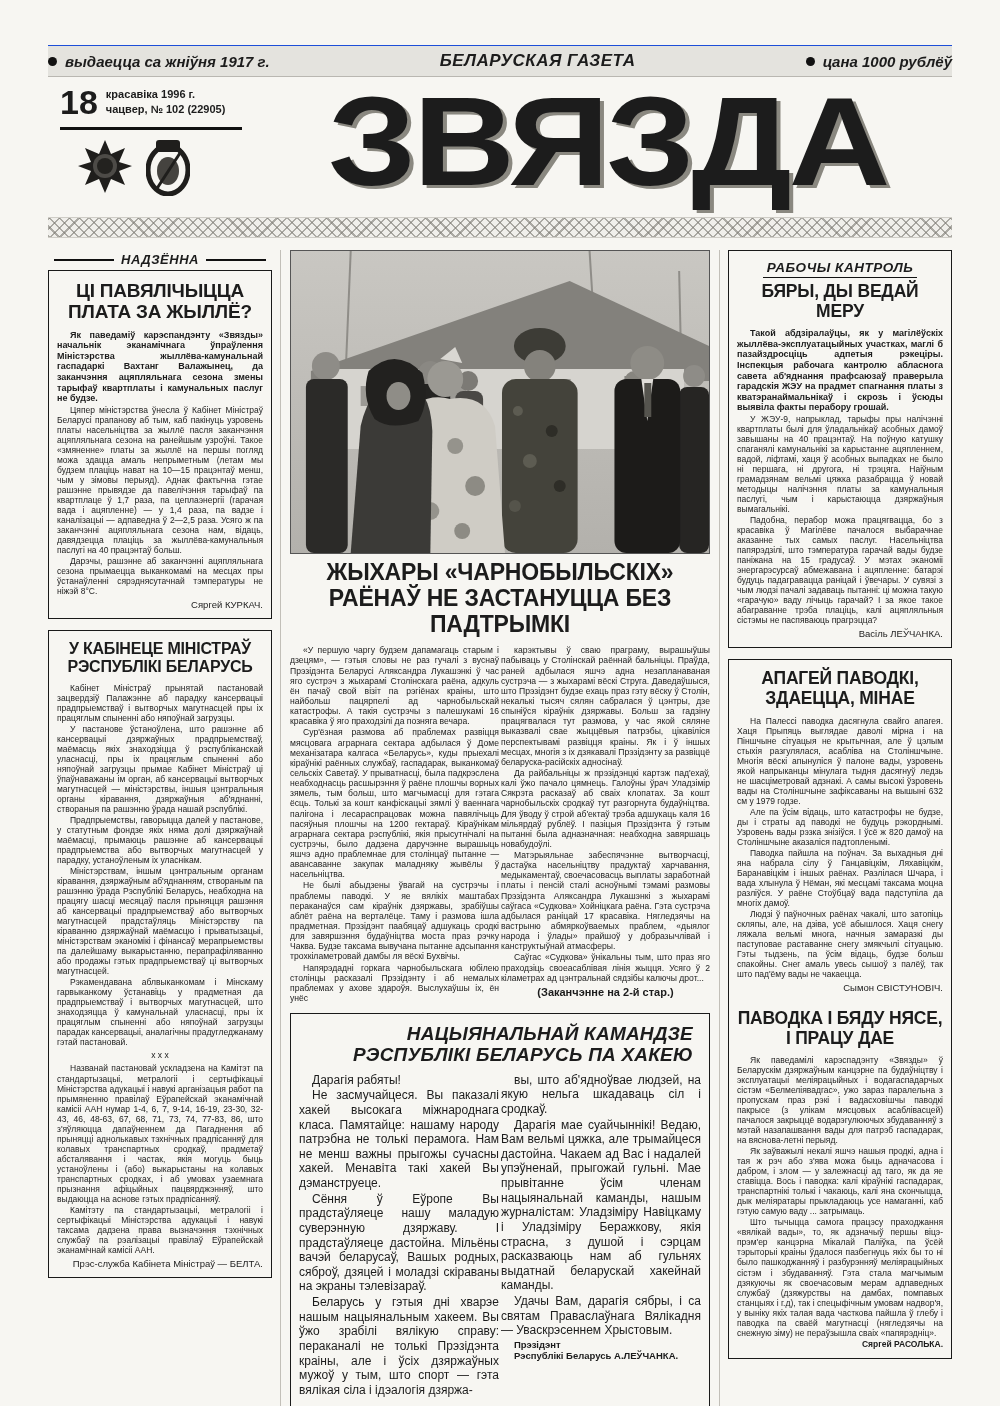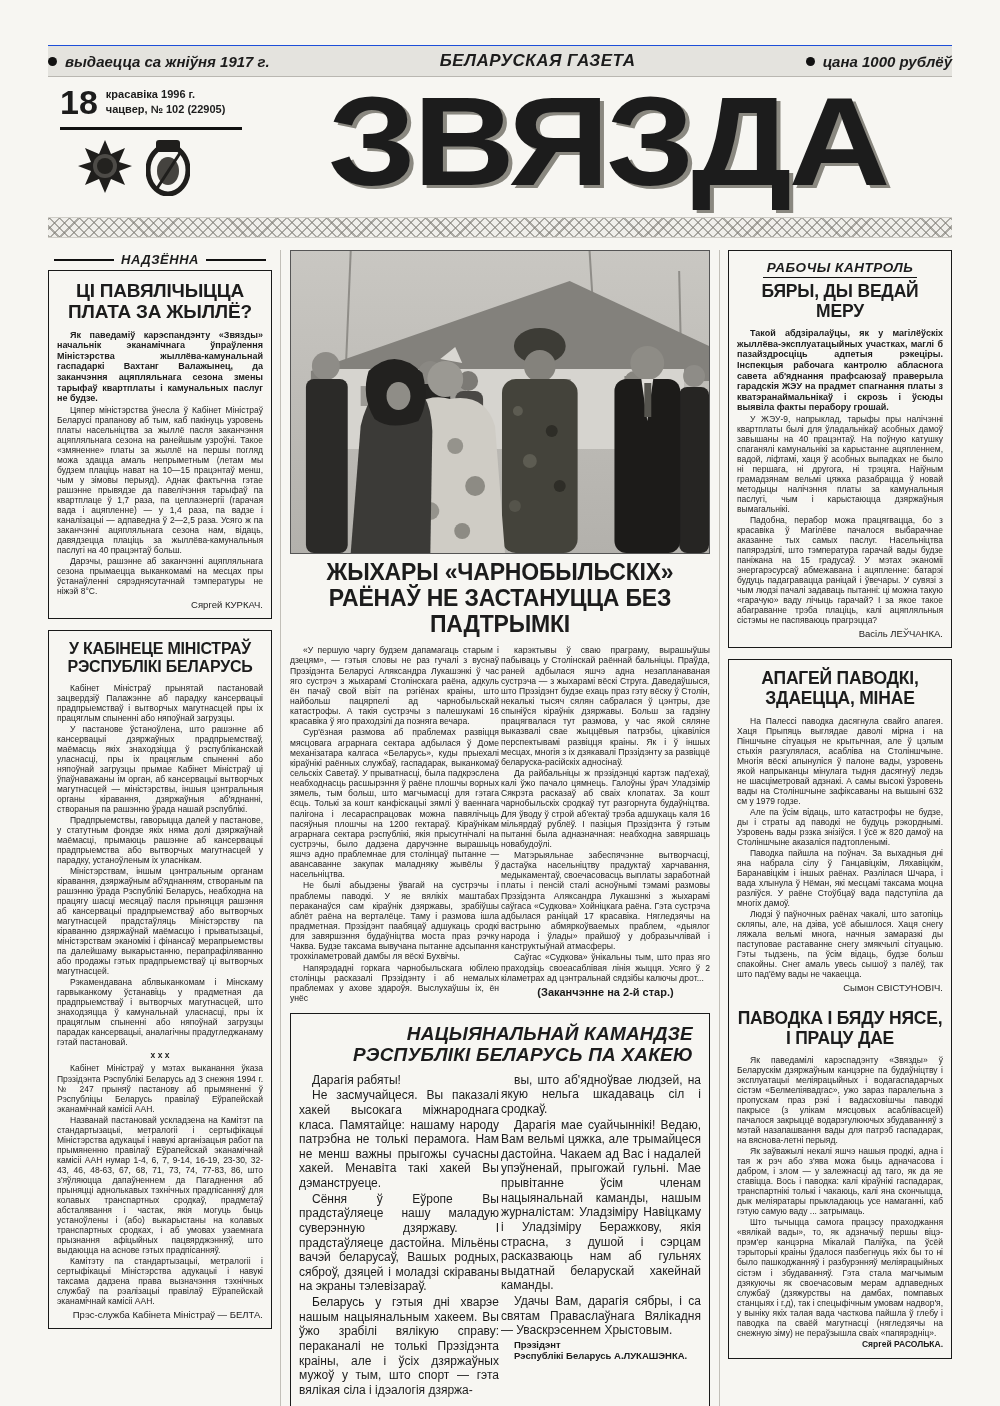--- a/index.html
+++ b/index.html
@@ -63,21 +63,21 @@
 
   h2 { text-align:center; font-weight:900; line-height:1.12; margin:2px 0 7px 0; letter-spacing:-.2px; }
   .h-left1 { font-size:19px; }
   .h-left2 { font-size:16px; }
   .h-right { font-size:17.5px; }
   .h-main  { font-size:23px; margin:6px 0 8px 0; }
   .h-hockey{ font-size:19px; font-style:italic; text-align:right; padding-right:8px; letter-spacing:.2px; }
   .h-realii{ font-size:21px; margin:4px 0 6px 0; }
 
   .body p { font-size:8.5px; line-height:1.18; text-align:justify; text-indent:13px; margin:0 0 1px 0; }
-  .body p.p-center { text-align:center; text-indent:0; font-weight:bold; margin:3px 0; }
+  .body p.p-center { text-align:center; text-indent:0; font-weight:normal; margin:3px 0; }
   .body p.p-bold, p.p-bold { font-weight:bold; }
   .lead { font-weight:bold; font-size:9px !important; }
   .byline { text-align:right; font-weight:normal; font-size:9.5px; margin-top:3px; }
   .contmark { text-align:center; font-weight:bold; font-size:11px; margin-top:3px; }
 
   .twocol { display:flex; gap:2px; }
   .twocol .tcol { flex:1; min-width:0; }
   .center-body p { font-size:8.6px; }
   .hockey-body p { font-size:12px; line-height:1.22; }
   .realii-body p { font-size:9px; line-height:1.2; }
@@ -152,21 +152,20 @@
 
       <div class="article-box">
         <h2 class="h-left2">У КАБІНЕЦЕ МІНІСТРАЎ РЭСПУБЛІКІ БЕЛАРУСЬ</h2>
         <div class="body">
             <p>Кабінет Міністраў прынятай пастановай зацвердзіў Палажэнне аб парадку кансервацыі прадпрыемстваў і вытворчых магутнасцей пры іх працяглым спыненні або няпоўнай загрузцы.</p>
             <p>У пастанове ўстаноўлена, што рашэнне аб кансервацыі дзяржаўных прадпрыемстваў, маёмасць якіх знаходзіцца ў рэспубліканскай уласнасці, пры іх працяглым спыненні або няпоўнай загрузцы прымае Кабінет Міністраў ці ўпаўнаважаны ім орган, аб кансервацыі вытворчых магутнасцей — міністэрствы, іншыя цэнтральныя органы кіравання, дзяржаўныя аб'яднанні, створаныя па рашэнню ўрада нашай рэспублікі.</p>
             <p>Прадпрыемствы, гаворыцца далей у пастанове, у статутным фондзе якіх няма долі дзяржаўнай маёмасці, прымаюць рашэнне аб кансервацыі прадпрыемства або вытворчых магутнасцей у парадку, устаноўленым іх уласнікам.</p>
             <p>Міністэрствам, іншым цэнтральным органам кіравання, дзяржаўным аб'яднанням, створаным па рашэнню ўрада Рэспублікі Беларусь, неабходна на працягу шасці месяцаў пасля прыняцця рашэння аб кансервацыі прадпрыемстваў або вытворчых магутнасцей прадстаўляць Міністэрству па кіраванню дзяржаўнай маёмасцю і прыватызацыі, міністэрствам эканомікі і фінансаў мерапрыемствы па далейшаму выкарыстанню, перапрафіляванню або продажы гэтых прадпрыемстваў ці вытворчых магутнасцей.</p>
             <p>Рэкамендавана аблвыканкомам і Мінскаму гарвыканкому ўстанавіць у прадметная да прадпрыемстваў і вытворчых магутнасцей, што знаходзяцца ў камунальнай уласнасці, пры іх працяглым спыненні або няпоўнай загрузцы парадак кансервацыі, аналагічны прадугледжанаму гэтай пастановай.</p>
             <p class="p-center">х х х</p>
-            <p>Кабінет Міністраў у мэтах выканання ўказа Прэзідэнта Рэспублікі Беларусь ад 3 снежня 1994 г. № 247 прыняў пастанову аб прымяненні ў Рэспубліцы Беларусь правілаў Еўрапейскай эканамічнай камісіі ААН.</p>
             <p>Названай пастановай ускладзена на Камітэт па стандартызацыі, метралогіі і сертыфікацыі Міністэрства адукацыі і навукі арганізацыя работ па прымяненню правілаў Еўрапейскай эканамічнай камісіі ААН нумар 1-4, 6, 7, 9-14, 16-19, 23-30, 32-43, 46, 48-63, 67, 68, 71, 73, 74, 77-83, 86, што з'яўляюцца дапаўненнем да Пагаднення аб прыняцці аднолькавых тэхнічных прадпісанняў для колавых транспартных сродкаў, прадметаў абсталявання і частак, якія могуць быць устаноўлены і (або) выкарыстаны на колавых транспартных сродках, і аб умовах узаемнага прызнання афіцыйных пацвярджэнняў, што выдаюцца на аснове гэтых прадпісанняў.</p>
             <p>Камітэту па стандартызацыі, метралогіі і сертыфікацыі Міністэрства адукацыі і навукі таксама дадзена права вызначэння тэхнічных службаў па рэалізацыі правілаў Еўрапейскай эканамічнай камісіі ААН.</p>
           </div>
         <div class="byline">Прэс-служба Кабінета Міністраў — БЕЛТА.</div>
       </div>
     </div>
 
     <div class="col col-center">
       <div class="photo-frame">
         <svg width="100%" height="302" viewBox="0 0 420 302" preserveAspectRatio="none">
@@ -265,21 +264,21 @@
               <p>Сёння ў Еўропе Вы прадстаўляеце нашу маладую суверэнную дзяржаву. І прадстаўляеце дастойна. Мільёны вачэй беларусаў, Вашых родных, сяброў, дзяцей і моладзі скіраваны на экраны тэлевізараў.</p>
               <p>Беларусь у гэтыя дні хварэе нашым нацыянальным хакеем. Вы ўжо зрабілі вялікую справу: пераканалі не толькі Прэзідэнта краіны, але і ўсіх дзяржаўных мужоў у тым, што спорт — гэта вялікая сіла і ідэалогія дзяржа-</p>
             </div>
           <div class="tcol">
             <div class="body hockey-body">
                 <p>вы, што аб'ядноўвае людзей, на якую нельга шкадаваць сіл і сродкаў.</p>
                 <p>Дарагія мае суайчыннікі! Ведаю, Вам вельмі цяжка, але трымайцеся дастойна. Чакаем ад Вас і надалей упэўненай, прыгожай гульні. Мае прывітанне ўсім членам нацыянальнай каманды, нашым журналістам: Уладзіміру Навіцкаму і Уладзіміру Беражкову, якія страсна, з душой і сэрцам расказваюць нам аб гульнях выдатнай беларускай хакейнай каманды.</p>
                 <p>Удачы Вам, дарагія сябры, і са святам Праваслаўнага Вялікадня — Уваскрэсеннем Хрыстовым.</p>
               </div>
             <div class="sig">Прэзідэнт</div>
-            <div class="sig">Рэспублікі Беларусь А.ЛУКАШЭНКА.</div>
+            <div class="sig">Рэспублікі Беларусь А.ЛЕЎЧАНКА.</div>
           </div>
         </div>
       </div>
 
       <h2 class="h-realii">РЭАЛІІ НАД ПАЛІТЫЧНЫМІ АНАМАЛІЯМІ</h2>
       <div class="twocol">
         <div class="tcol body realii-body">
             <p class="p-bold">Наша рэспубліка ўступае ў рашаючы перыяд сацыяльна-эканамічных рашэнняў. Новы год пачаўся паглыбленым аналізам народна-гаспадарчых праблем. Створаны эканамічны саюз чатырох: Беларусі, Расіі, Казахстана, Кыргызстана, садружнасць Беларусь—Расія; устаноўлены ўзаемавыгадныя адносіны з суседзямі — Украінай, Польшчай, Літвой і многімі еўрапейскімі краінамі.</p>
           </div>
         <div class="tcol">

